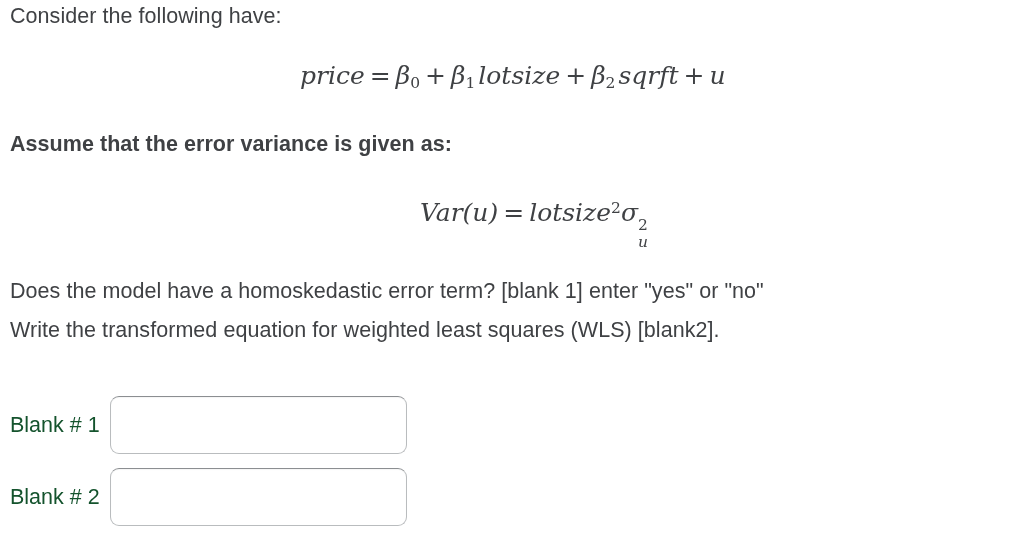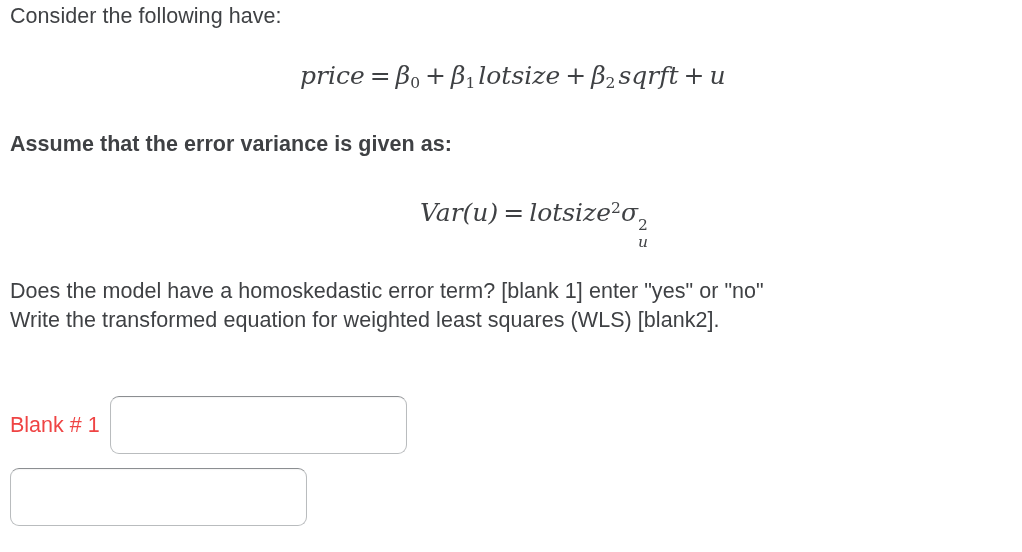--- a/index.html
+++ b/index.html
@@ -81,21 +81,21 @@
   
   .blank-row {
     position: absolute;
     left: 10px;
     display: flex;
     align-items: center;
   }
   .blank-label {
     font-size: 21.5px;
     line-height: 28px;
-    color: #ef4444;
+    color: #14532d;
     white-space: nowrap;
     margin-right: 10px;
   }
   .blank-input {
     width: 297px;
     height: 58px;
     box-sizing: border-box;
     border: 1px solid #b9bcbe;
     border-top-color: #8b8e91;
     border-radius: 9px;
@@ -119,22 +119,23 @@
 </div>
 
 <div class="q-line" style="top: 130px; font-weight: bold;">Assume that the error variance is given as:</div>
 
 <div class="eq" style="left: 420px; top: 192px;">
   <span class="var">Var(u)</span><span class="op">=</span><span class="var">lotsize</span><sup>2</sup><span class="greek">σ</span><span class="supsub"><span class="s-top">2</span><span class="s-bot">u</span></span>
 </div>
 
 <div class="q-line" style="top: 260px; margin-top: 17px;">Does the model have a homoskedastic error term? [blank 1] enter "yes" or "no"</div>
 
-<div class="q-line" style="top: 306px; text-align: center;">Write the transformed equation for weighted least squares (WLS) [blank2].</div>
+<div class="q-line" style="top: 316px; text-align: center;">Write the transformed equation for weighted least squares (WLS) [blank2].</div>
 
 <div class="blank-row" style="top: 396px;">
   <span class="blank-label">Blank # 1</span>
   <input class="blank-input" type="text" placeholder="" style="">
 </div>
 
 <div class="blank-row" style="top: 468px;">
+  <span class="blank-label">Blank # 2</span>
   <input class="blank-input" type="text" placeholder="" style="">
 </div>
 
 </body></html>

